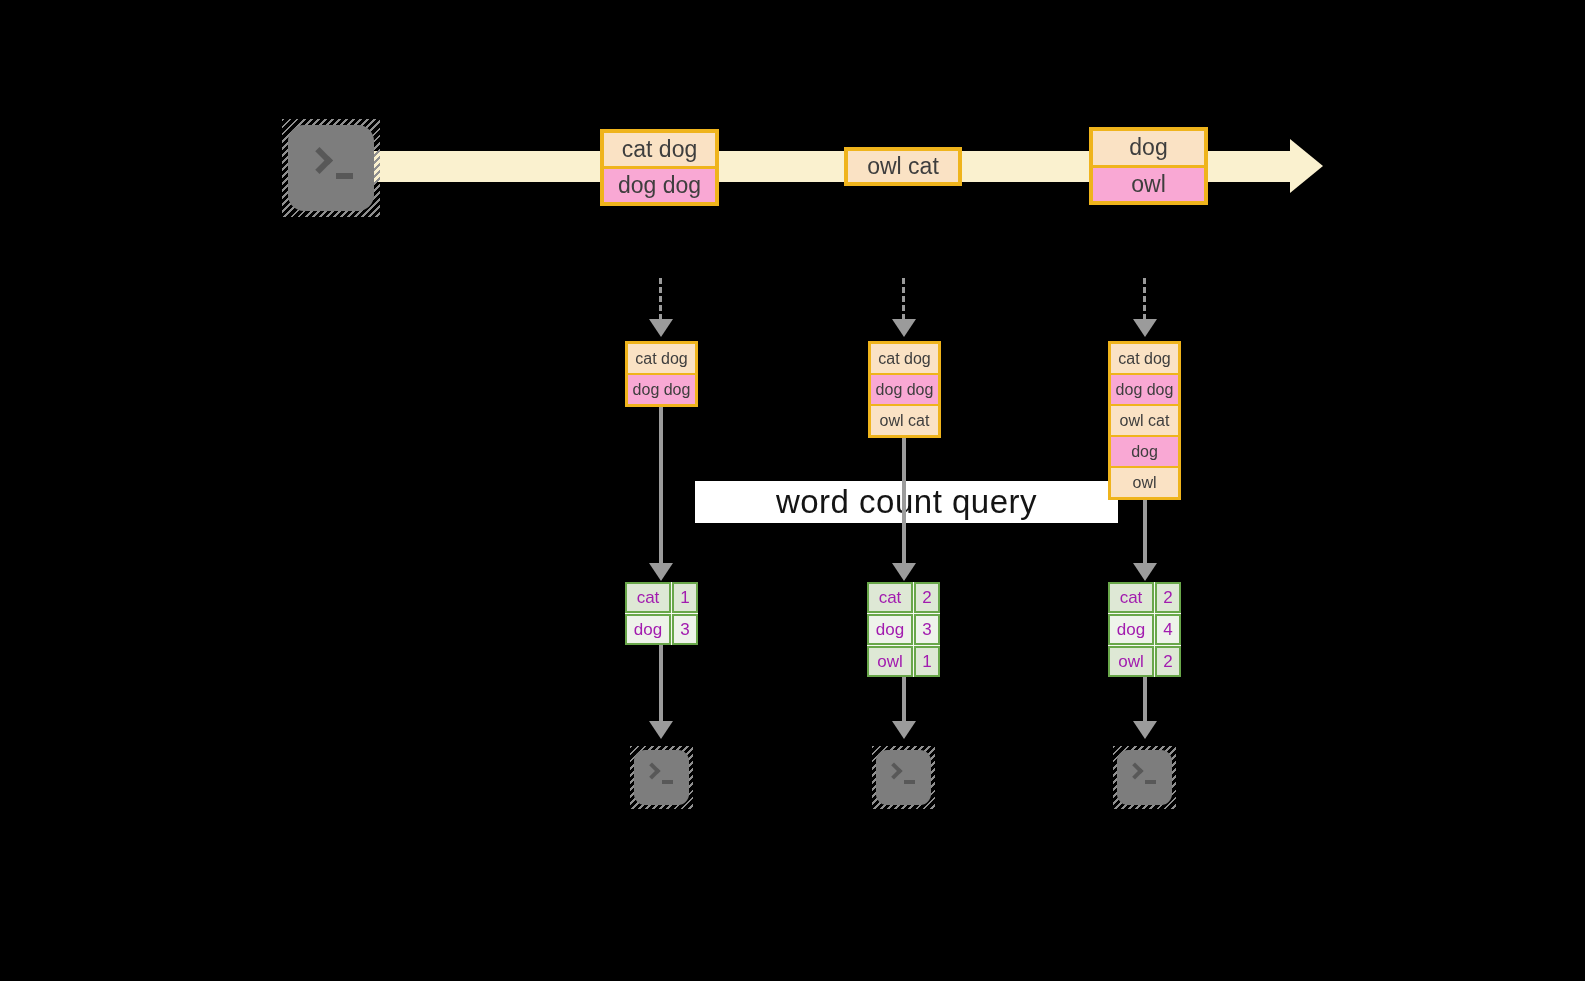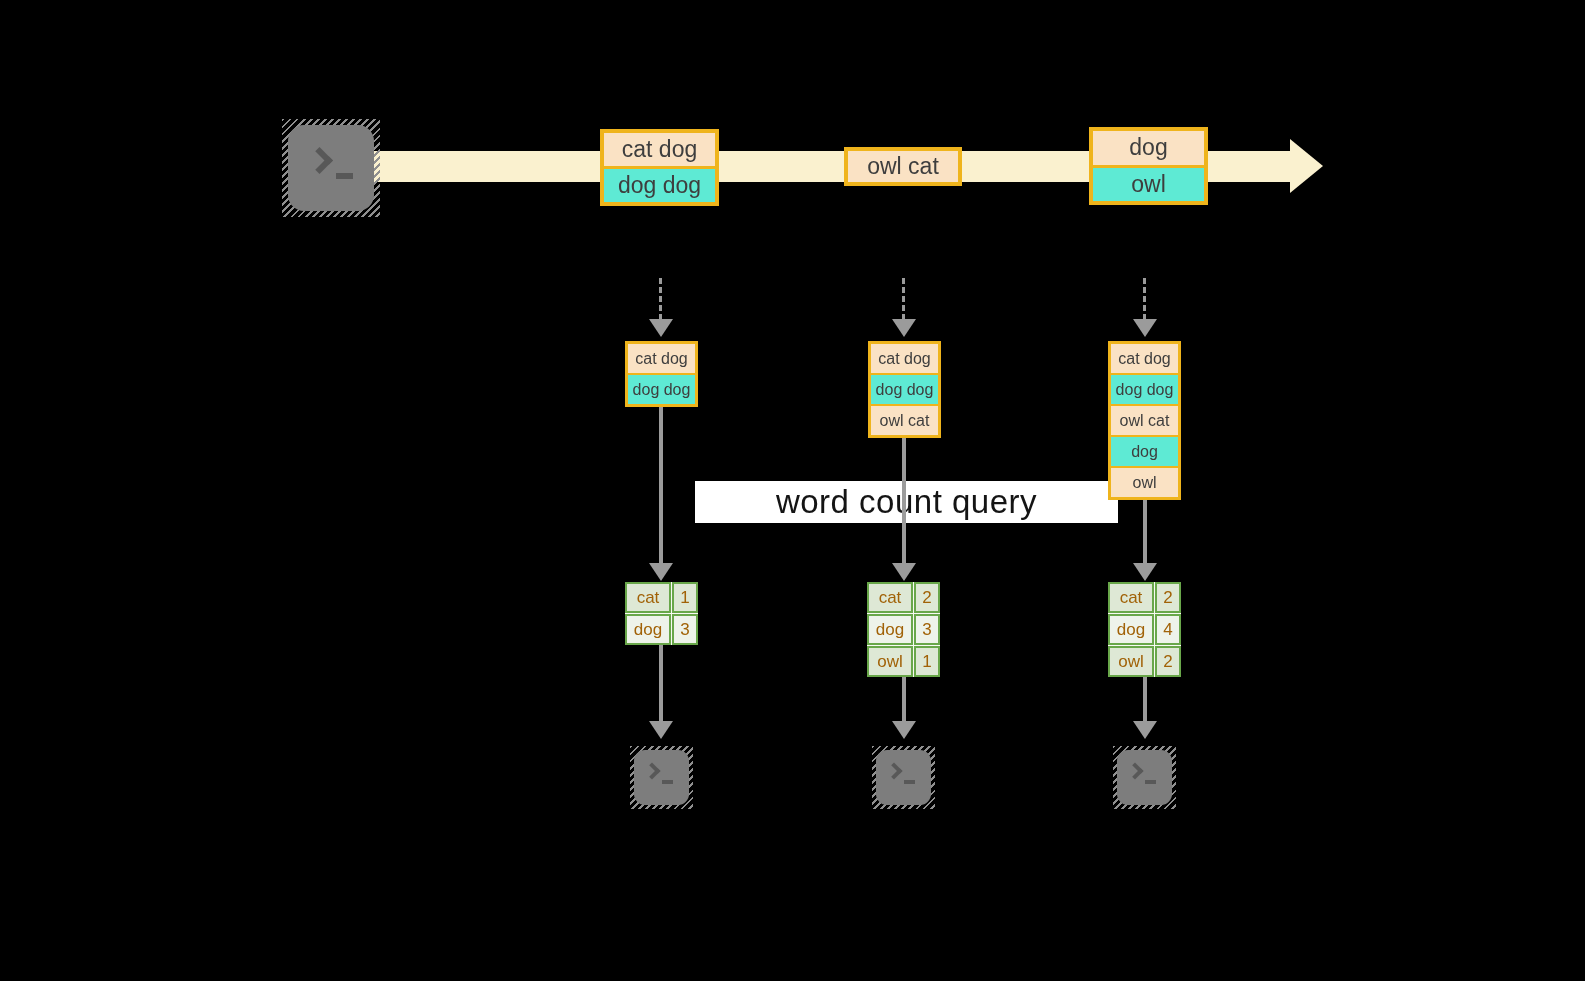--- a/index.html
+++ b/index.html
@@ -27,21 +27,21 @@
 
   
   .stream-band { position:absolute; left:358px; top:132px; width:932px; height:31px; background:#FAF1CF; z-index:1; }
   .stream-head { position:absolute; left:1290px; top:120px; width:0; height:0;
     border-top:27px solid transparent; border-bottom:27px solid transparent; border-left:33px solid #FAF1CF; z-index:1; }
 
   
   .obox { position:absolute; background:#EFB41C; display:flex; flex-direction:column; padding:4px; gap:3px; z-index:2; box-sizing:border-box; }
   .obox .cell { flex:1; display:flex; align-items:center; justify-content:center; font-size:23px; color:#3E3E3E; }
   .fill-a { background:#FAE2C4; }
-  .fill-b { background:#5eead4; }
+  .fill-b { background:#f9a8d4; }
   .sbox1 { left:600px; top:110px; width:119px; height:77px; }
   .sbox2 { left:844px; top:128px; width:118px; height:39px; }
   .sbox3 { left:1089px; top:108px; width:119px; height:78px; }
 
   .stack { position:absolute; background:#EFB41C; display:flex; flex-direction:column; padding:3px; gap:2px; z-index:2; box-sizing:border-box; width:73px; }
   .stack .cell { height:29px; display:flex; align-items:center; justify-content:center; font-size:16px; color:#3E3E3E; }
   .stack1 { left:625px; top:322px; }
   .stack2 { left:868px; top:322px; }
   .stack3 { left:1108px; top:322px; }
 
@@ -49,21 +49,21 @@
   .dashline { position:absolute; top:259px; width:0; height:42px; border-left:3px dashed #9B9B9B; z-index:3; }
   .head { position:absolute; width:0; height:0; border-left:12px solid transparent; border-right:12px solid transparent; border-top:18px solid #9B9B9B; z-index:3; }
   .solidline { position:absolute; width:4px; background:#9B9B9B; z-index:3; }
 
   
   .querybox { position:absolute; left:695px; top:462px; width:423px; height:42px; background:#FFFFFF; z-index:1;
     display:flex; align-items:center; justify-content:center; font-size:33px; font-weight:300; color:#141414; letter-spacing:0.5px; }
 
   
   .gtable { position:absolute; background:#F8FAF3; display:grid; grid-template-columns:46px 26px; gap:1px; z-index:2; }
-  .gtable .gcell { box-sizing:border-box; height:31px; border:2px solid #69A74A; display:flex; align-items:center; justify-content:center; font-size:17px; color:#a16207; }
+  .gtable .gcell { box-sizing:border-box; height:31px; border:2px solid #69A74A; display:flex; align-items:center; justify-content:center; font-size:17px; color:#a21caf; }
   .gr-a { background:#DEE8D5; }
   .gr-b { background:#EEF3EA; }
   .gtable1 { left:625px; top:563px; }
   .gtable2 { left:867px; top:563px; }
   .gtable3 { left:1108px; top:563px; }
 </style>
 </head>
 <body>
 
 <div class="canvas">

